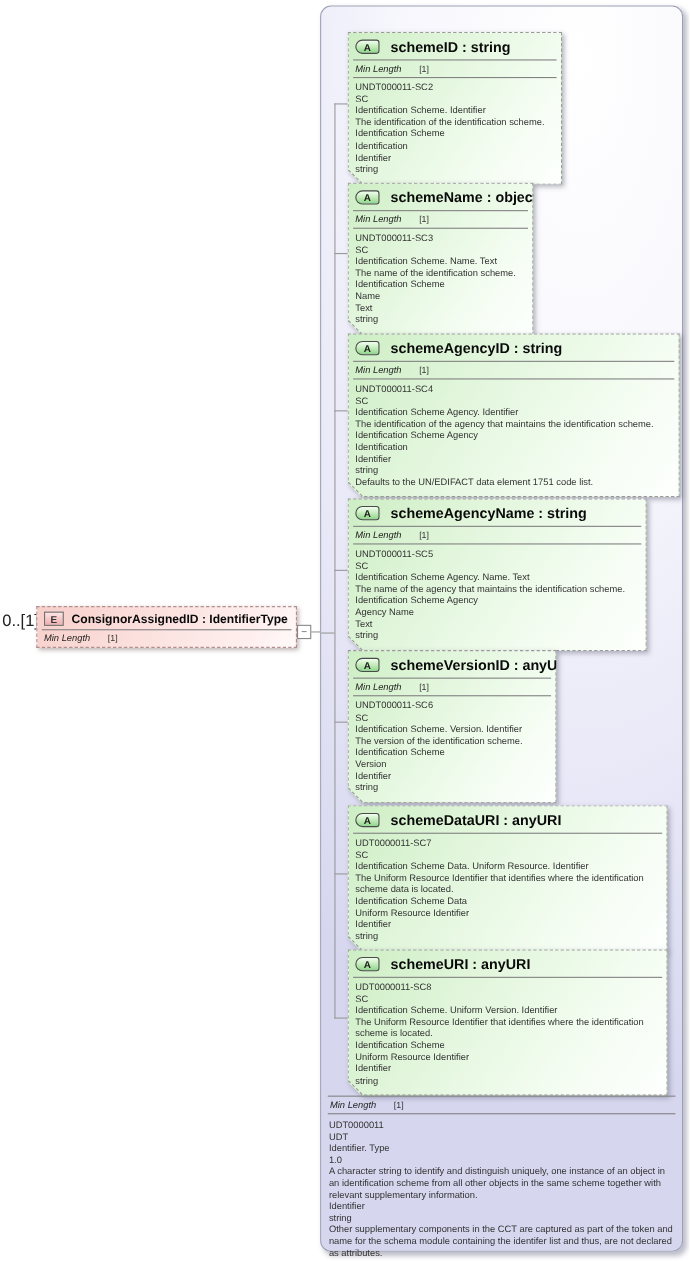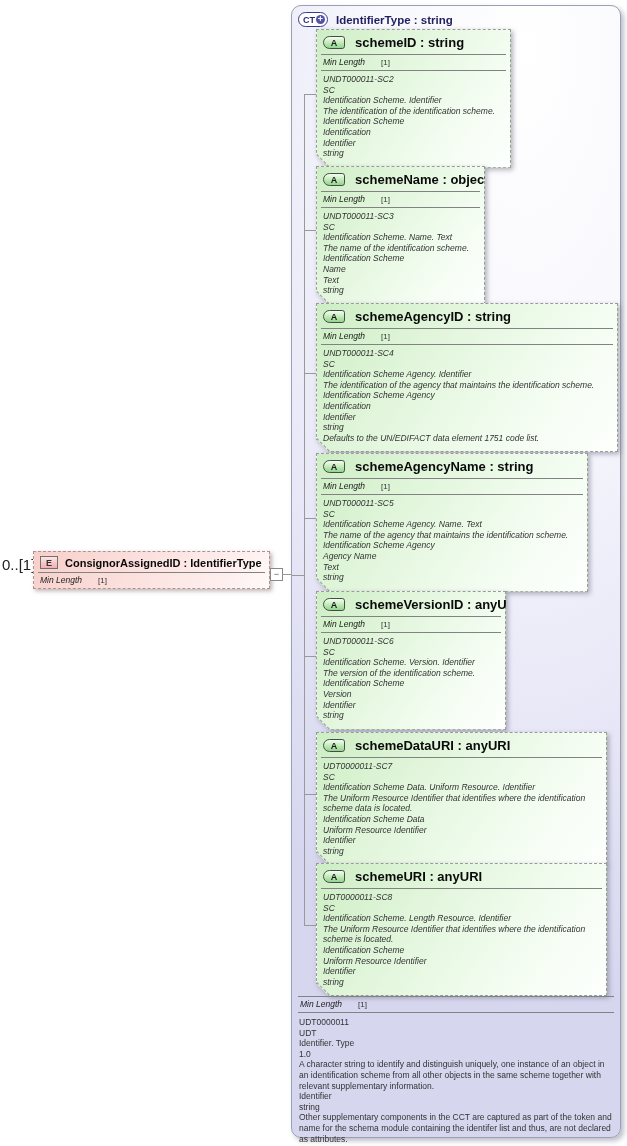--- a/index.html
+++ b/index.html
@@ -49,21 +49,21 @@
   }
   .facet-row {
     display:flex; align-items:baseline; gap:16px;
     margin:0 4px; padding:2px 2px 3px 2px;
     border-top:1px solid #828282; border-bottom:1px solid #828282;
   }
   .facet-name { font-style:italic; font-size:8.5px; color:#222222;text-align:center; }
   .facet-val  { font-size:8px; color:#333333; }
   .plain-rule { margin:0 4px; border-top:1px solid #828282; height:0; }
   .attr-ann {
-    padding:3px 4px 4px 6px; font-style:italic; font-size:8.5px; line-height:10.6px;
+    padding:3px 4px 4px 6px; font-size:8.5px; line-height:10.6px;
     color:#333333; white-space:pre-line;
   }
 
   
   .ct-bottom { position:absolute; left:5px; right:5px; top:990px; }
   .ct-facet {
     display:flex; align-items:baseline; gap:16px; margin:0 1px;
     padding:2px 2px 3px 2px; border-top:1px solid #828282; border-bottom:1px solid #828282;
   }
   .ct-ann {
@@ -120,27 +120,20 @@
     <div class="elem-facet">
       <span class="facet-name">Min Length</span>
       <span class="facet-val">[1]</span>
     </div>
   </div>
 
   <span class="collapse-box">−</span>
   <i class="hline" style="left:283px;top:574px;width:8px"></i>
 
   <div class="ct-box">
-    <div class="ct-head">
-      <span class="ct-icon">
-        <span class="ct-txt">CT</span>
-        <span class="ct-plus">+</span>
-      </span>
-      <span class="ct-title">IdentifierType : string</span>
-    </div>
 
     <i class="vline" style="left:12px;top:88px;height:832px"></i>
     <i class="hline" style="left:0;top:569px;width:12px"></i>
     <i class="hline" style="left:12px;top:88px;width:12px"></i>
     <i class="hline" style="left:12px;top:224px;width:12px"></i>
     <i class="hline" style="left:12px;top:367px;width:12px"></i>
     <i class="hline" style="left:12px;top:512px;width:12px"></i>
     <i class="hline" style="left:12px;top:650px;width:12px"></i>
     <i class="hline" style="left:12px;top:788px;width:12px"></i>
     <i class="hline" style="left:12px;top:919px;width:12px"></i>
@@ -277,21 +270,21 @@
 
     <div class="attr-wrap" style="left:24px;top:857px;width:291px">
       <div class="attr-box">
         <div class="attr-head">
           <span class="a-icon">A</span>
           <span class="attr-title">schemeURI : anyURI</span>
         </div>
         <div class="plain-rule"></div>
         <div class="attr-ann">UDT0000011-SC8
 SC
-Identification Scheme. Length Resource. Identifier
+Identification Scheme. Uniform Version. Identifier
 The Uniform Resource Identifier that identifies where the identification scheme is located.
 Identification Scheme
 Uniform Resource Identifier
 Identifier
 string</div>
         <i class="notch-line"></i>
       </div>
     </div>
 
     <div class="ct-bottom">

